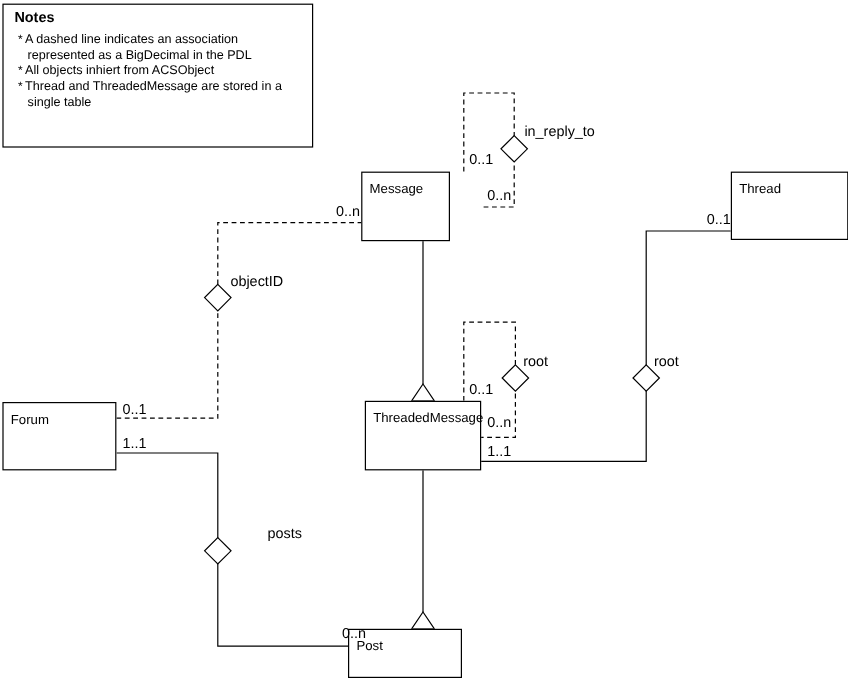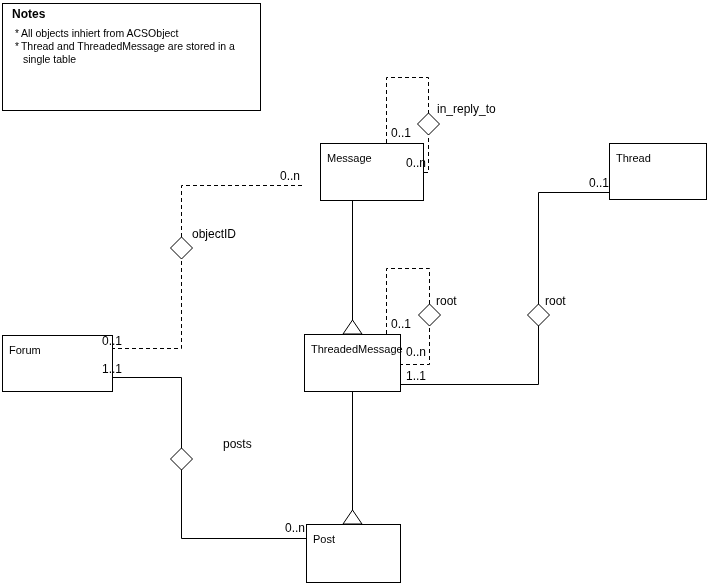--- a/index.html
+++ b/index.html
@@ -33,21 +33,21 @@
     position: absolute;
     font-size: 12px;
     line-height: 11px;
     white-space: nowrap;
   }
   .notes {
     position: absolute;
     left: 2px;
     top: 3px;
     width: 259px;
-    height: 108px;
+    height: 120px;
     box-sizing: border-box;
     border: 1px solid #000;
     background: #fff;
     padding: 3px 6px 0 9px;
   }
   .notes .ntitle {
     font-size: 12px;
     font-weight: bold;
     margin: 0 0 6px 0;
   }
@@ -87,37 +87,38 @@
     <polygon points="429.5,304 440.5,315 429.5,326 418.5,315" fill="#fff" stroke="#000" stroke-width="1"></polygon>
     <polygon points="538.5,304 549.5,315 538.5,326 527.5,315" fill="#fff" stroke="#000" stroke-width="1"></polygon>
     <polygon points="181.5,448 192.5,459 181.5,470 170.5,459" fill="#fff" stroke="#000" stroke-width="1"></polygon>
 
     <polygon points="352.5,320 362,334 343,334" fill="#fff" stroke="#000" stroke-width="1"></polygon>
     <polygon points="352.5,510 362,524 343,524" fill="#fff" stroke="#000" stroke-width="1"></polygon>
   </svg>
 
   <div class="notes">
     <div class="ntitle">Notes</div>
+    <div class="note-item"><span class="bullet">*</span><span>A dashed line indicates an association represented as a BigDecimal in the PDL</span></div>
     <div class="note-item"><span class="bullet">*</span><span>All objects inhiert from ACSObject</span></div>
     <div class="note-item"><span class="bullet">*</span><span>Thread and ThreadedMessage are stored in a single table</span></div>
   </div>
 
-  <div class="entity" style="left:320px; top:143px; width:104px; height:58px;">
+  <div class="entity" style="left:301px; top:143px; width:74px; height:58px;">
     <span class="elabel">Message</span>
   </div>
   <div class="entity" style="left:609px; top:143px; width:98px; height:57px;">
     <span class="elabel">Thread</span>
   </div>
   <div class="entity" style="left:304px; top:334px; width:97px; height:58px;padding-left:28px;">
     <span class="elabel">ThreadedMessage</span>
   </div>
-  <div class="entity" style="left:2px; top:335px; width:111px; height:57px;">
+  <div class="entity" style="left:2px; top:335px; width:95px; height:57px;">
     <span class="elabel">Forum</span>
   </div>
-  <div class="entity" style="left:306px; top:524px; width:95px; height:59px;padding-left:26px;">
+  <div class="entity" style="left:290px; top:524px; width:95px; height:41px;padding-left:26px;">
     <span class="elabel">Post</span>
   </div>
 
   <div class="lbl" style="left:437px; top:104px;">in_reply_to</div>
   <div class="lbl" style="left:391px; top:128px;">0..1</div>
   <div class="lbl" style="left:406px; top:158px;">0..n</div>
 
   <div class="lbl" style="left:192px; top:229px;">objectID</div>
   <div class="lbl" style="left:280px; top:171px;">0..n</div>
   <div class="lbl" style="left:102px; top:336px;">0..1</div>

